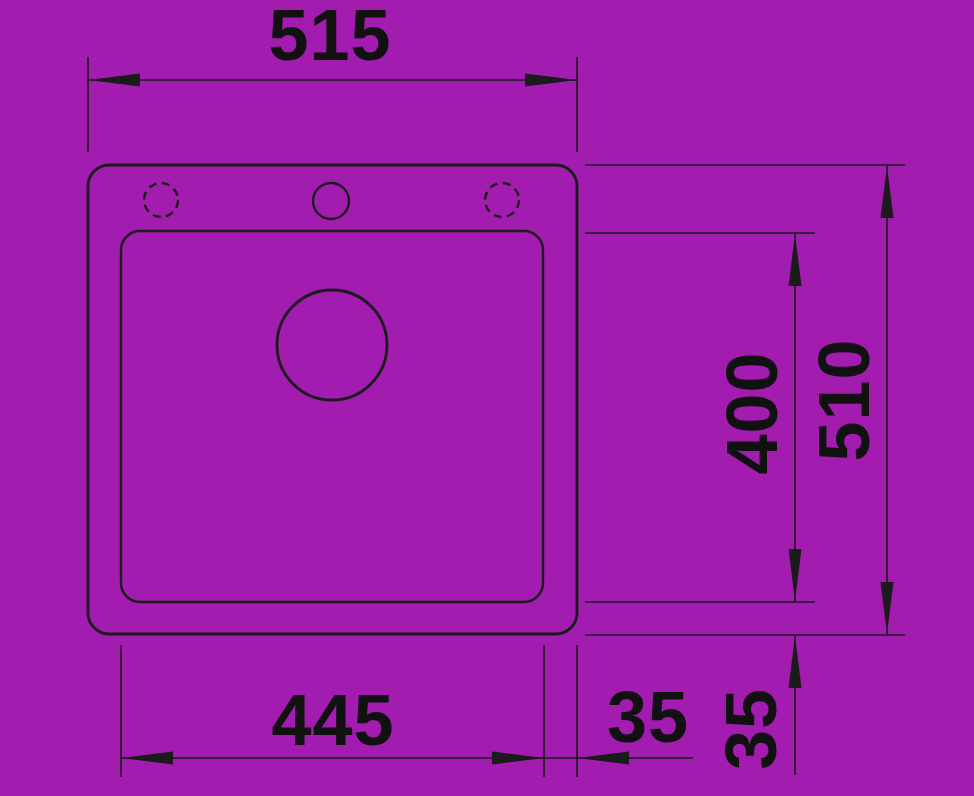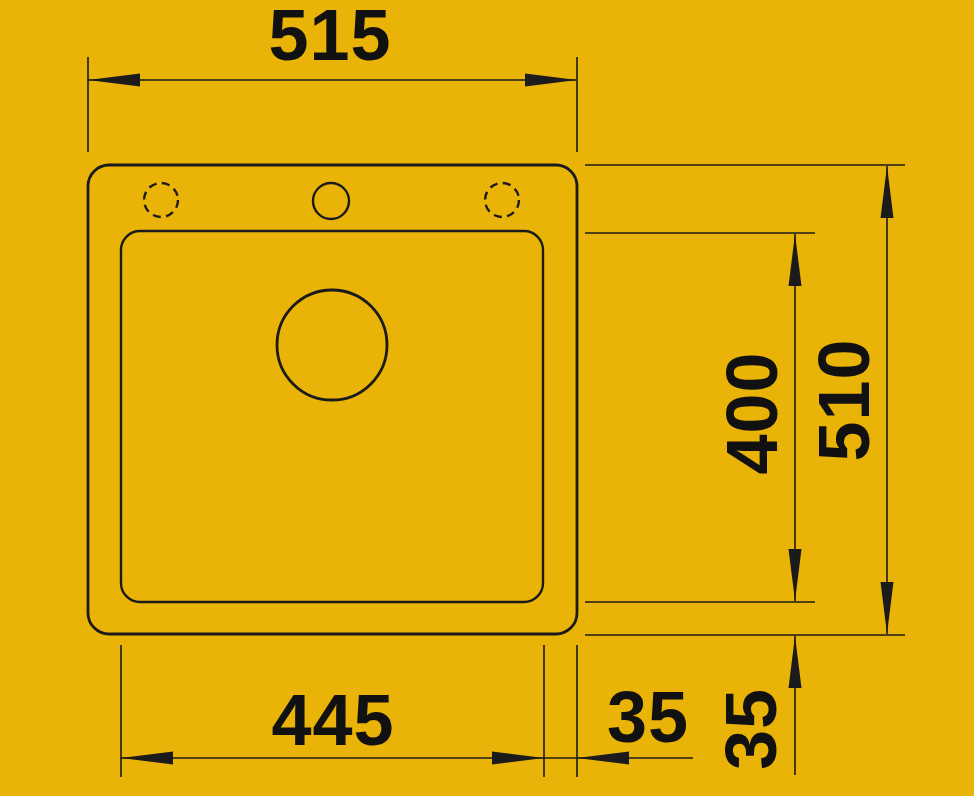--- a/index.html
+++ b/index.html
@@ -4,21 +4,21 @@
 <style>
   html, body {
     margin: 0;
     padding: 0;
     background: #ffffff;
   }
   .canvas {
     position: relative;
     width: 974px;
     height: 796px;
-    background: #eab308;
+    background: #a21caf;
     overflow: hidden;
     font-family: "Liberation Sans", sans-serif;
   }
   svg { display: block; }
   .outline {
     fill: none;
     stroke: #1b1b1b;
     stroke-width: 2.8;
   }
   .outline-thin {

